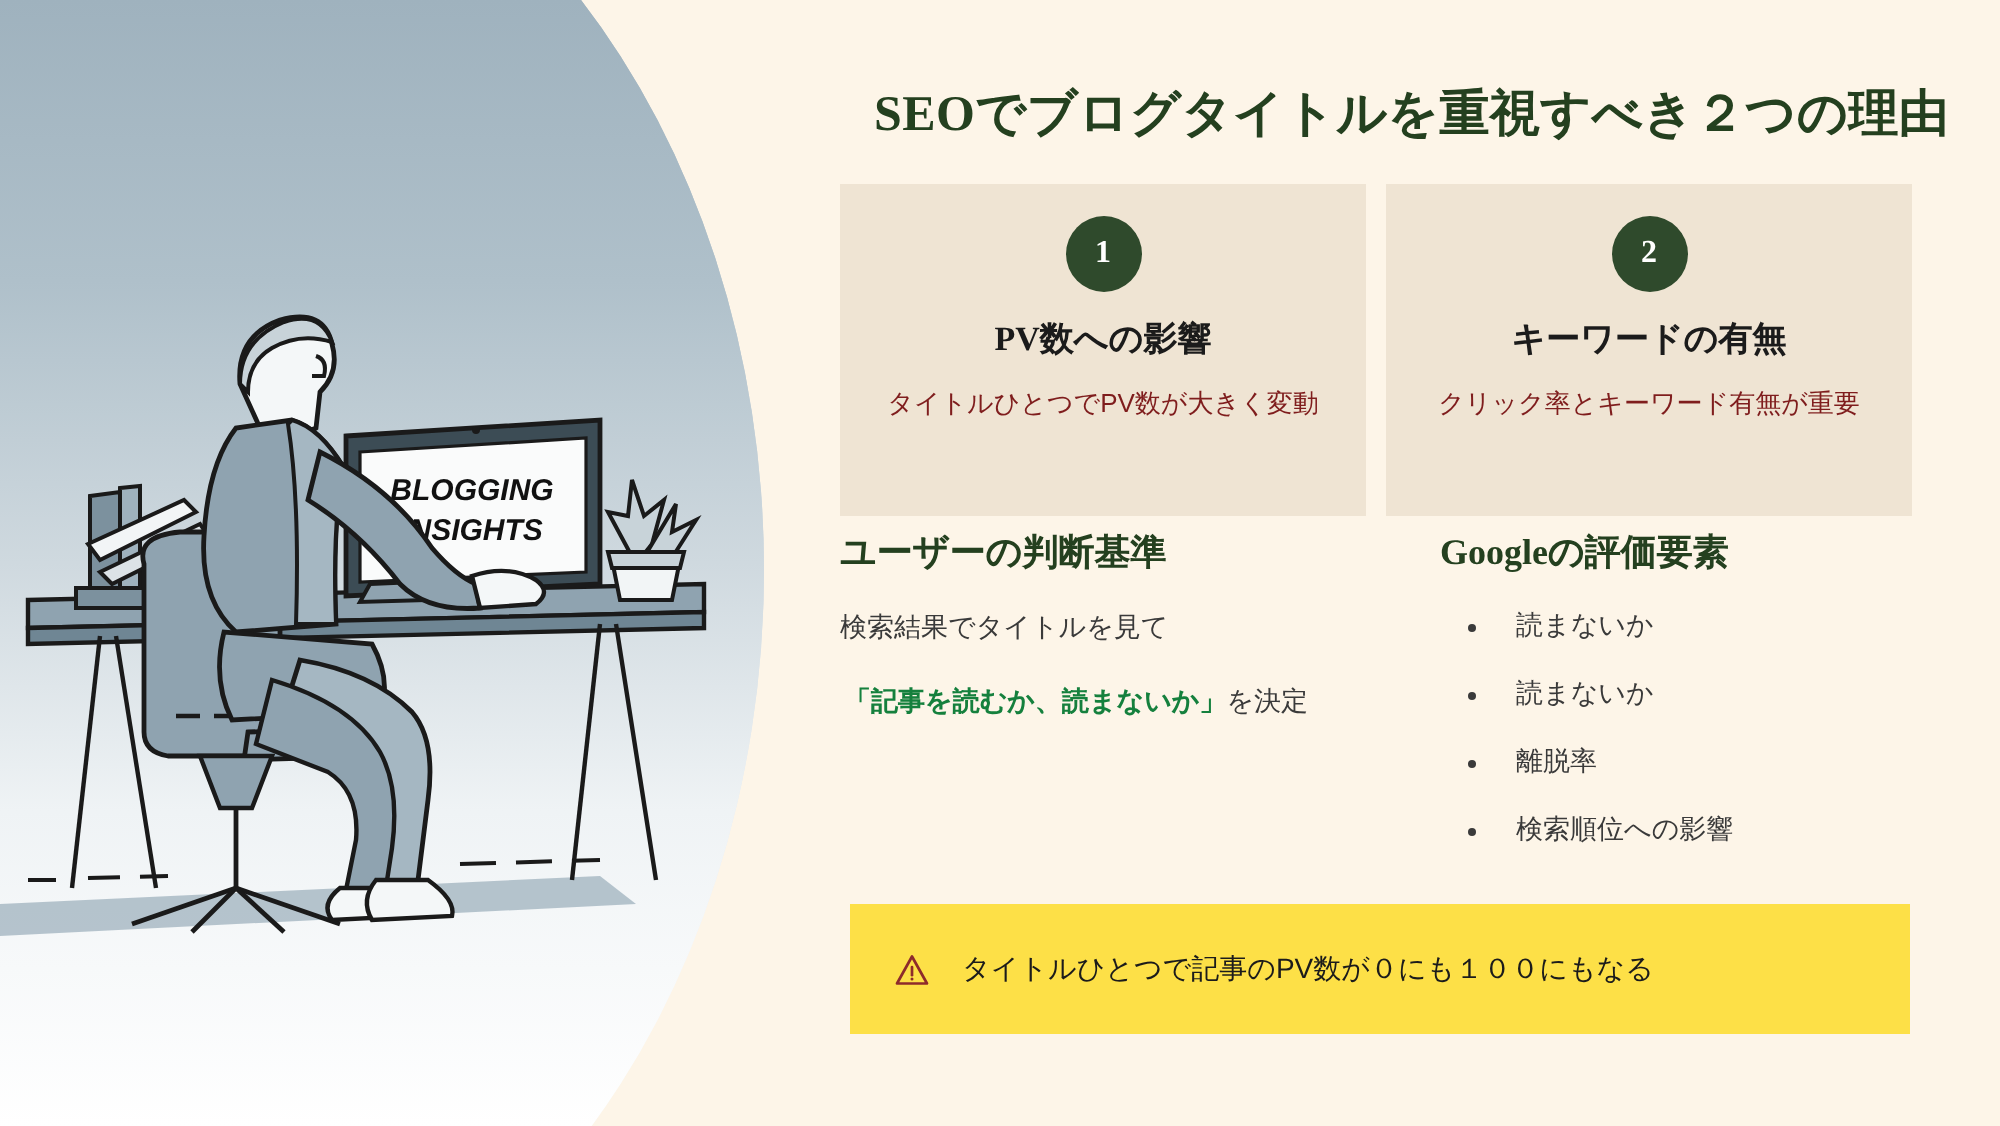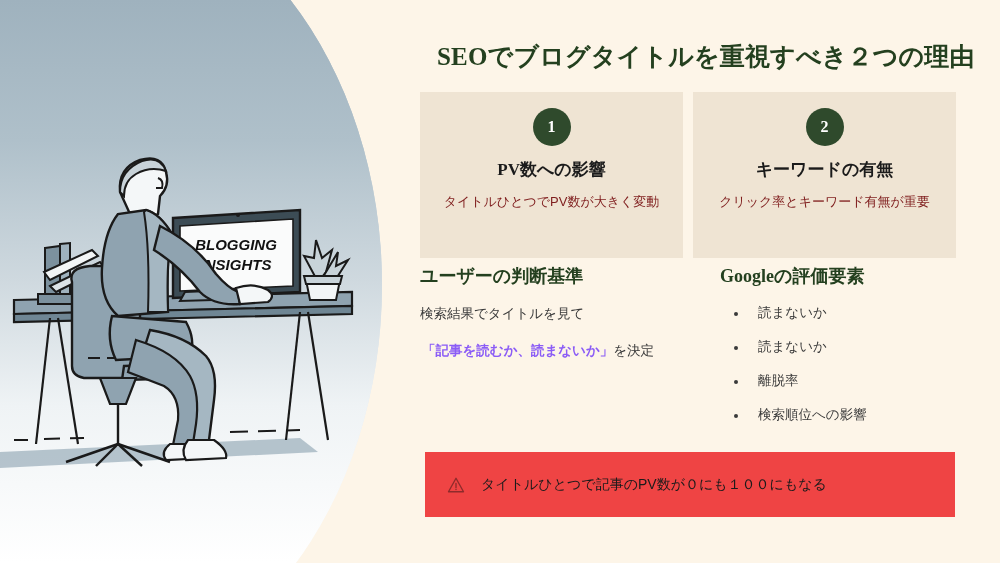--- a/index.html
+++ b/index.html
@@ -143,21 +143,21 @@
   }
   .col-line {
     font-size: 13.5px;
     color: #3A3A3A;
     line-height: 1.45;
     margin-bottom: 17px;
     white-space: nowrap;
   }
   .col-line.indent { padding-left: 2px; }
   .col-line b {
-    color: #8b5cf6;
+    color: #15803d;
     font-weight: bold;
   }
   .bullets {
     margin: 0;
     padding-left: 28px;
     list-style: disc;
   }
   .bullets li {
     font-size: 13.5px;
     color: #3A3A3A;
@@ -166,21 +166,21 @@
     padding-left: 10px;
   }
   .bullets li::marker { font-size: 12px; }
 
   .alert {
     position: absolute;
     left: 43px;
     top: 452px;
     width: 530px;
     height: 65px;
-    background: #ef4444;
+    background: #fde047;
     box-sizing: border-box;
     display: flex;
     align-items: center;
     padding-left: 22px;
   }
   .alert-icon {
     width: 18px;
     height: 18px;
     margin-right: 16px;
     flex: 0 0 auto;

